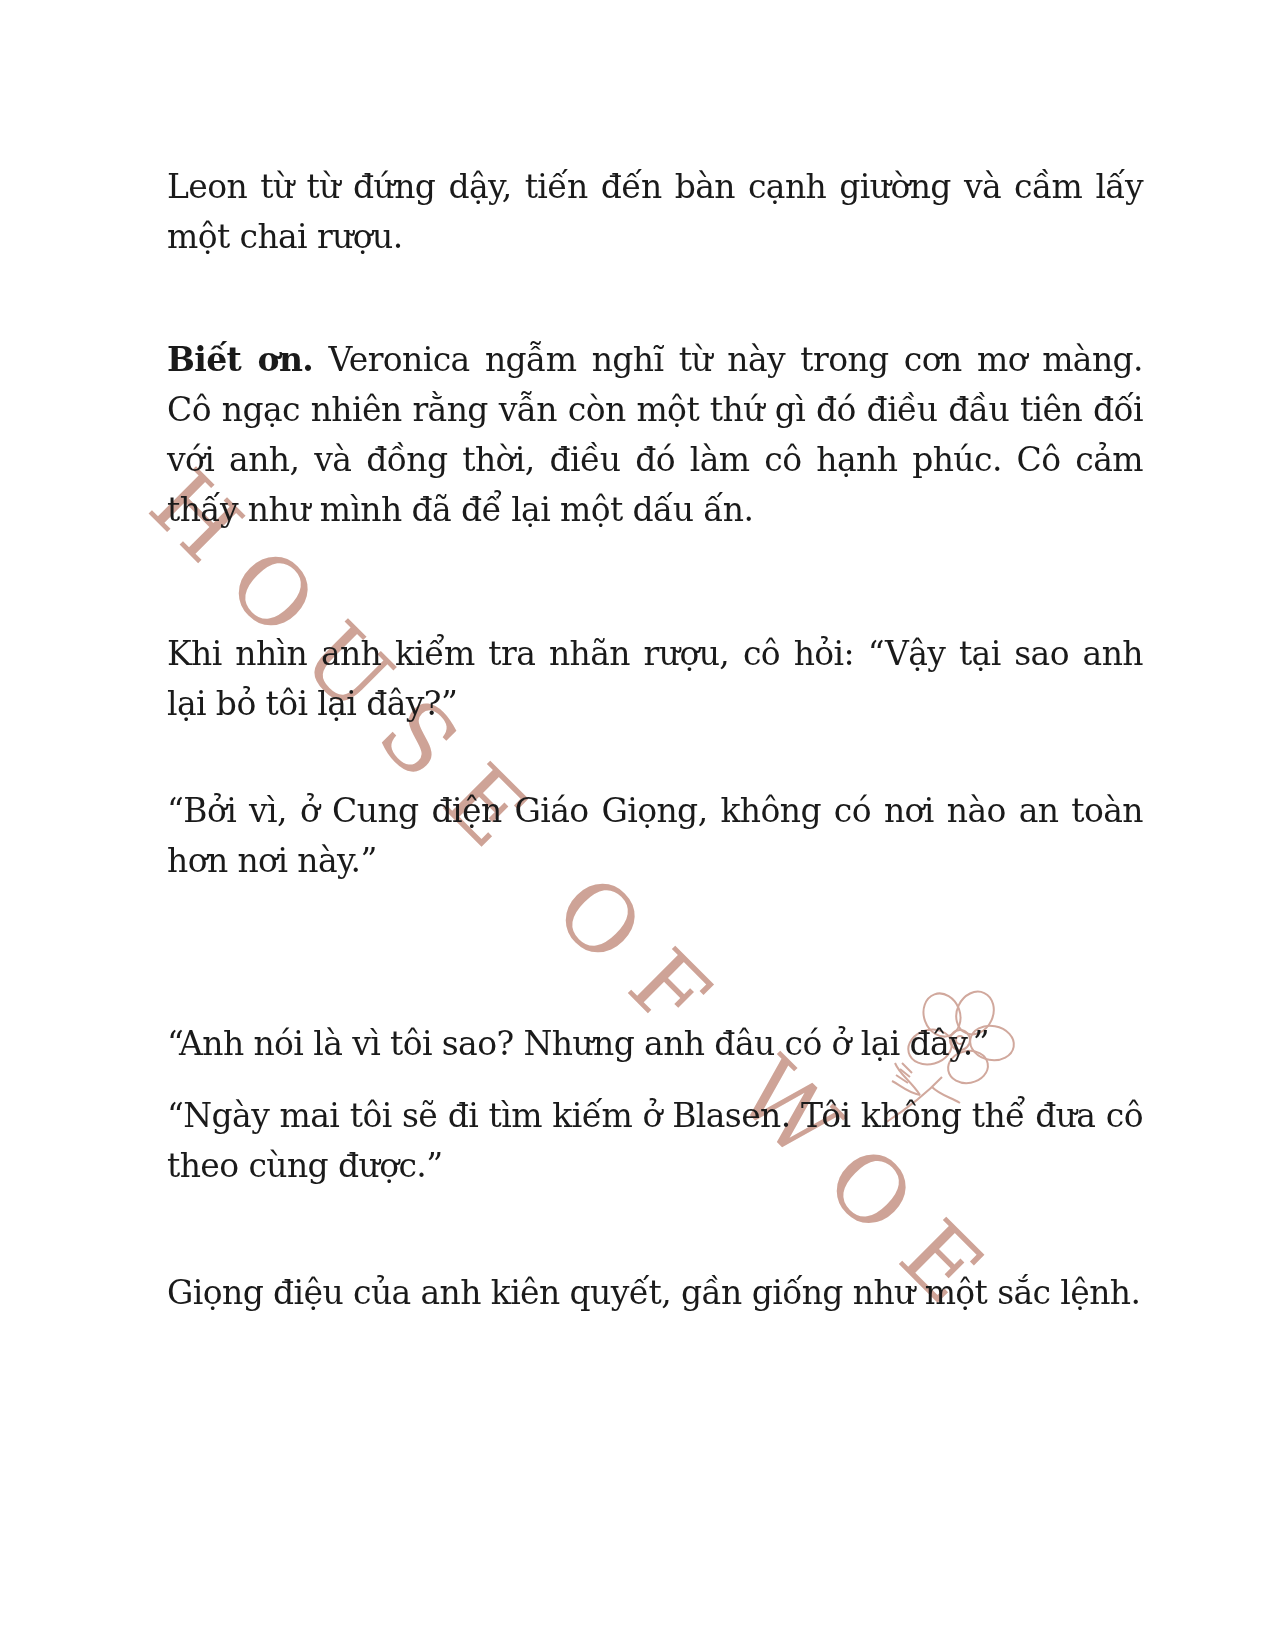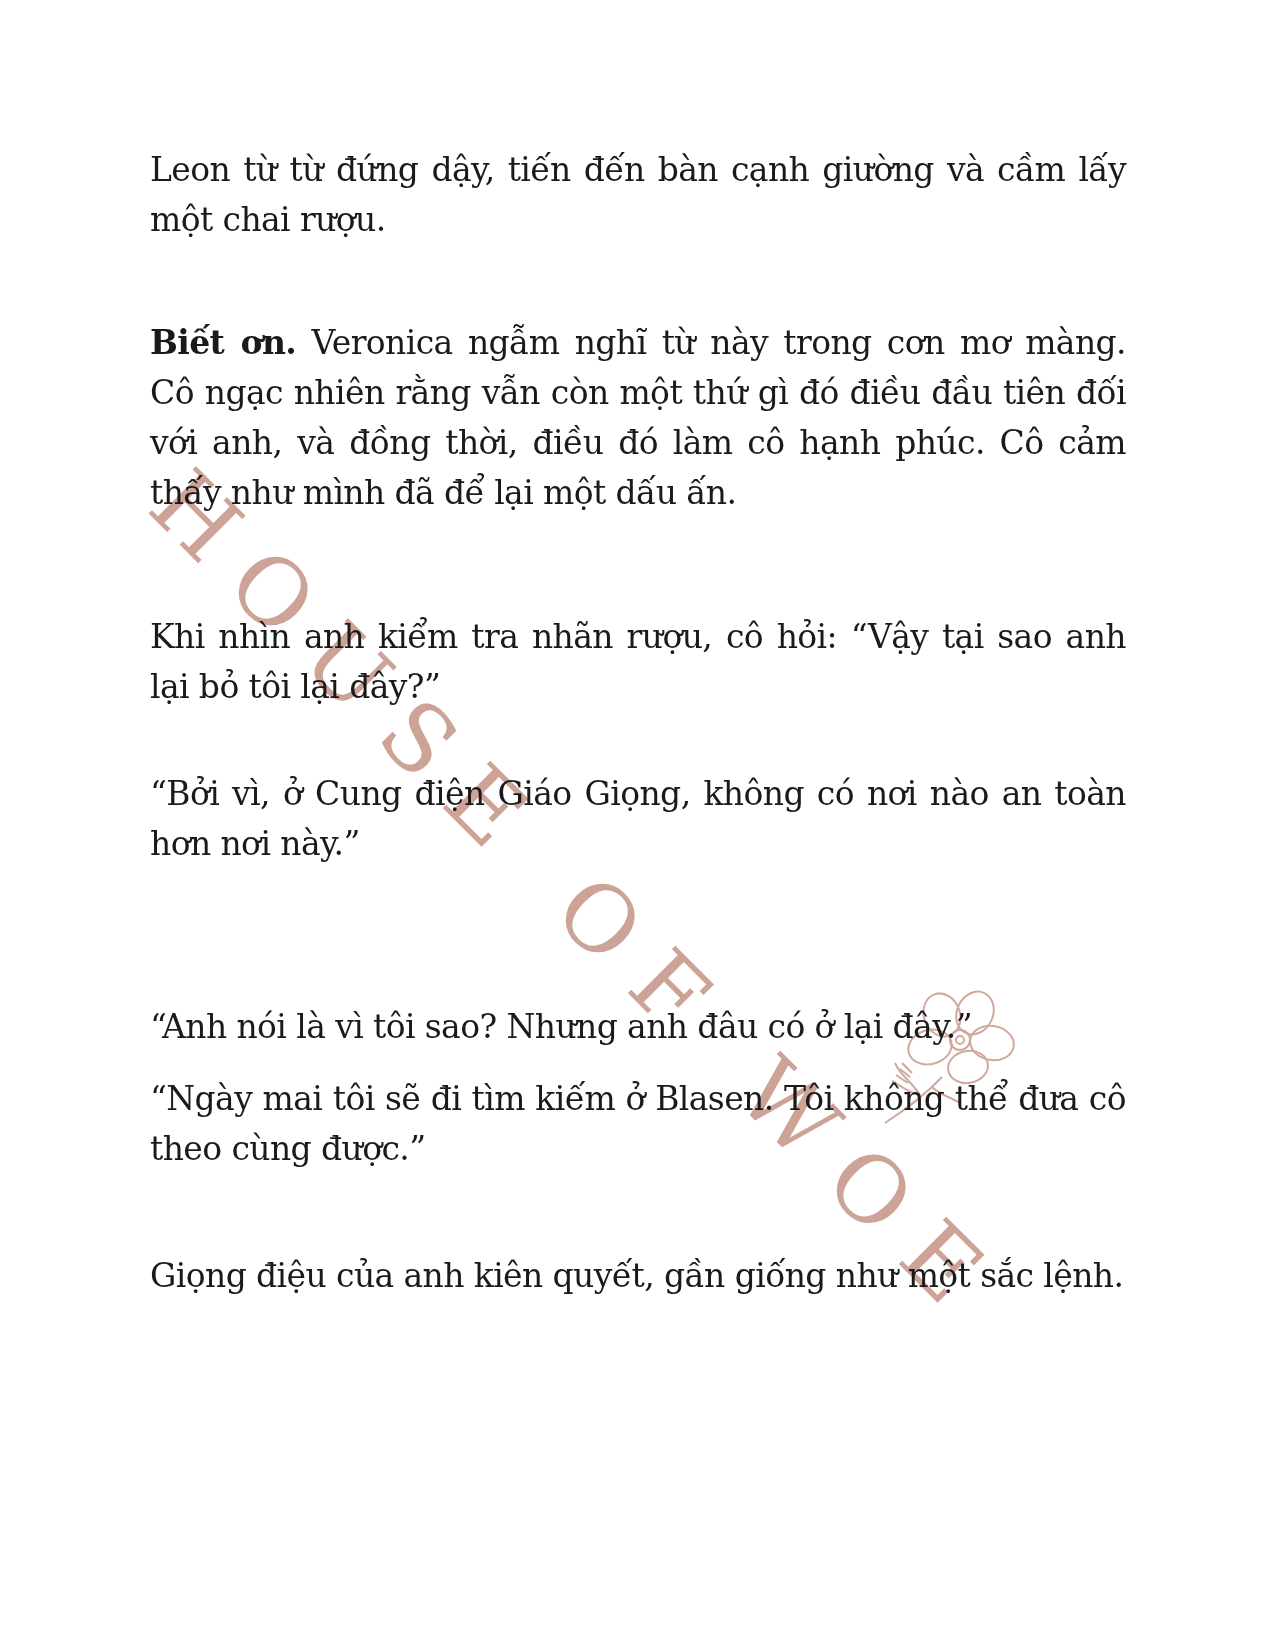--- a/index.html
+++ b/index.html
@@ -11,21 +11,21 @@
     .para {
       position: absolute;
       left: 150px;
       width: 976px;
       font-family: "DejaVu Serif", "Liberation Serif", serif;
       font-size: 33px;
       line-height: 50px;
       color: #1a1a1a;
       text-align: justify;
       letter-spacing: -0.6px;
-      margin: 0;
+      margin: 17px;
       z-index: 2;
     }
     .para b { font-weight: bold; }
     .watermark {
       position: absolute;
       left: 0; top: 0; width: 1275px; height: 1650px;
       z-index: 1;
       pointer-events: none;
     }
     .wm-text {

